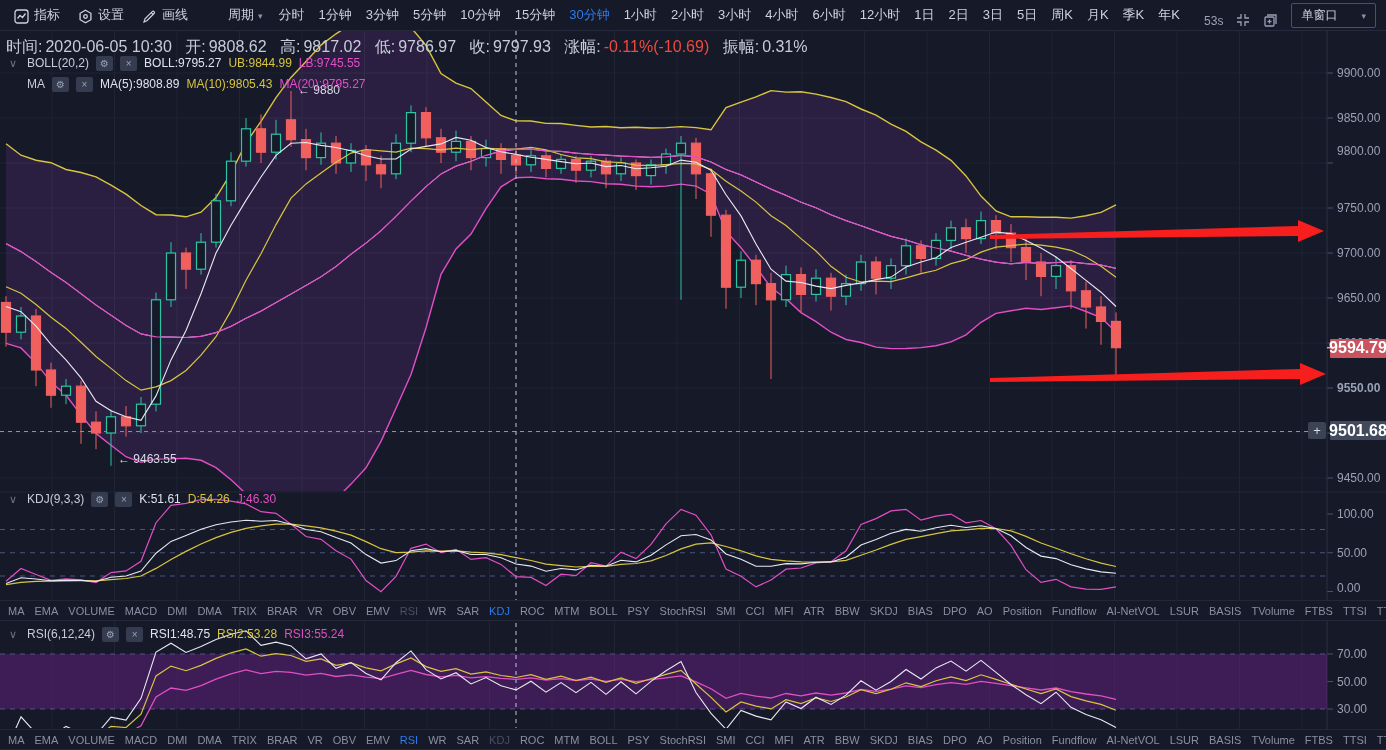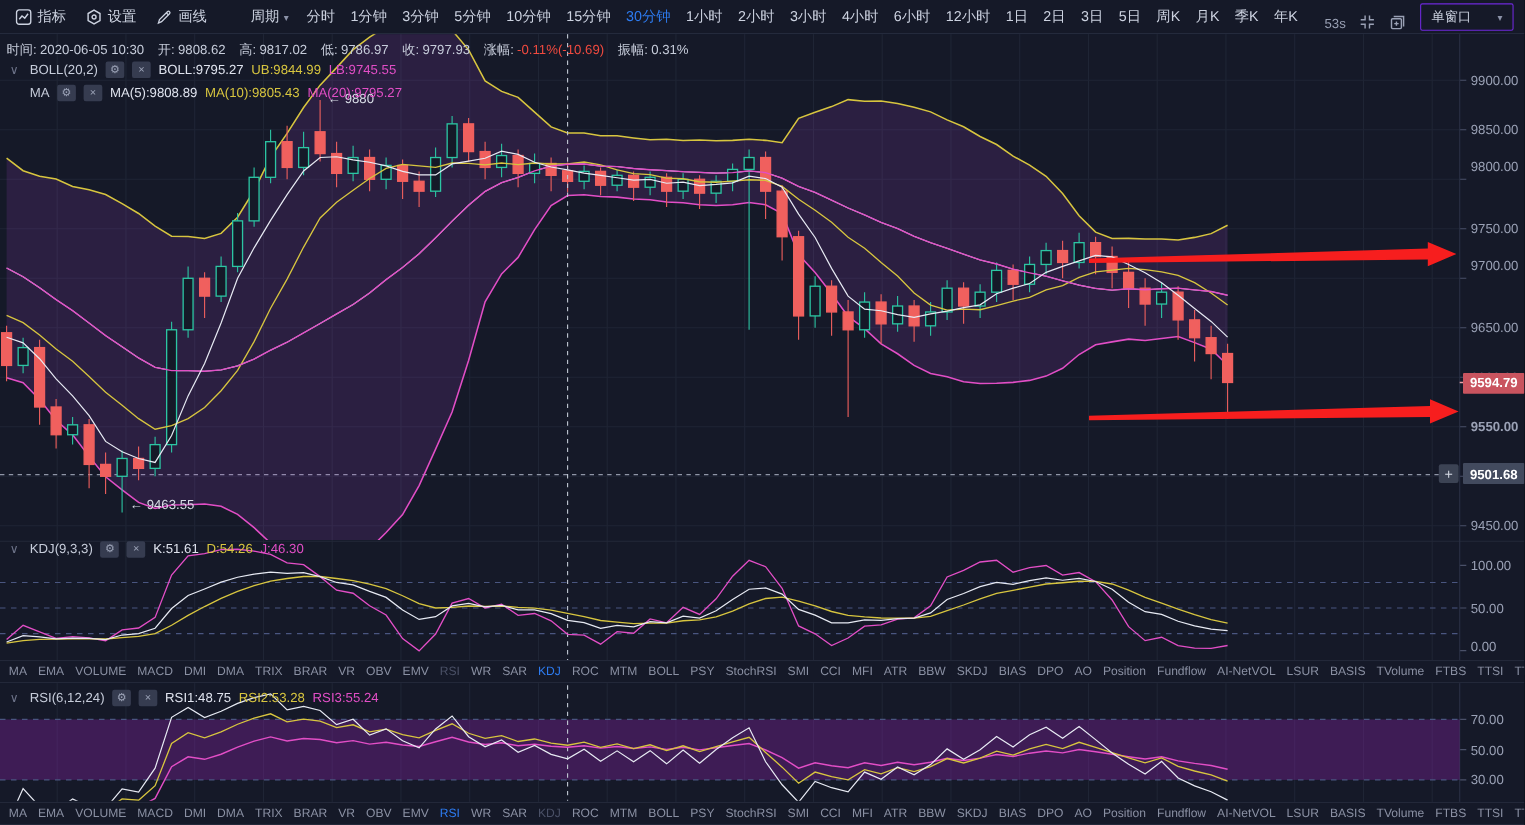--- a/index.html
+++ b/index.html
@@ -3,48 +3,48 @@
 <meta charset="utf-8">
 <style>
   html,body{margin:0;padding:0;background:#0d1018;}
   #app{position:relative;width:1386px;height:750px;background:#151928;overflow:hidden;
        font-family:"Liberation Sans","DejaVu Sans",sans-serif;-webkit-font-smoothing:antialiased;}
   #chart-svg{position:absolute;left:0;top:0;}
   
   .toolbar{position:absolute;left:0;top:0;width:1386px;height:30px;background:#151928;
            border-bottom:1px solid #242a3c;display:flex;align-items:center;font-size:13px;color:#ccd2e0;z-index:10;}
   .tools{display:flex;align-items:center;gap:18px;padding-left:14px;}
-  .tool{display:flex;align-items:center;gap:5px;cursor:pointer;}
+  .tool{display:flex;align-items:flex-end;gap:5px;cursor:pointer;}
   .tool svg{display:block;}
   .period{display:flex;align-items:center;gap:4px;margin-left:40px;cursor:pointer;}
   .caret{font-size:9px;color:#8b92a8;transform:translateY(1px);}
   .intervals{display:flex;align-items:center;gap:14px;margin-left:16px;}
   .interval{cursor:pointer;color:#ccd2e0;}
   .interval.active{color:#2d7bf0;}
   .toolbar-right{margin-left:auto;display:flex;align-items:flex-end;gap:12px;padding-right:10px;}
   .countdown{color:#9aa1b5;font-size:12px;}
   .win-btn{display:flex;align-items:center;gap:24px;background:transparent;border:1px solid #6d28d9;
            border-radius:2px;color:#ccd2e0;font-size:12px;padding:3px 9px;cursor:pointer;
            font-family:inherit;}
   .icon-btn{cursor:pointer;display:flex;align-items:center;}
   
-  .ohlc{position:absolute;left:6px;top:37px;font-size:12px;color:#c6ccda;z-index:9;white-space:nowrap;}
+  .ohlc{position:absolute;left:6px;top:37px;font-size:16px;color:#c6ccda;z-index:9;white-space:nowrap;}
   .ohlc span{margin-right:3px;}
   .ohlc .grp{margin-right:9px;}
   .ohlc .neg{color:#f04a3f;}
   
   .ind-header{position:absolute;display:flex;align-items:center;gap:7px;font-size:12px;color:#c6ccda;z-index:9;height:16px;}
   .chev{color:#6d7389;font-size:11px;cursor:pointer;width:14px;text-align:center;}
   .ind-name{color:#c6ccda;}
   .mini-btn{width:17px;height:15px;background:#363c50;border-radius:2px;color:#9aa1b5;font-size:10px;
             display:inline-flex;align-items:center;justify-content:center;cursor:pointer;}
   .v-white{color:#dfe3ee;}  .v-yellow{color:#d7c53f;}  .v-magenta{color:#e24ec6;}
   
   .axis-tick{position:absolute;left:1337px;width:48px;font-size:12px;color:#9aa1b5;z-index:8;}
-  .axis-box{position:absolute;left:1330px;width:56px;height:19px;font-size:12px;font-weight:bold;color:#fff;
+  .axis-box{position:absolute;left:1330px;width:56px;height:19px;font-size:16px;font-weight:bold;color:#fff;
             display:flex;align-items:center;justify-content:center;z-index:9;border-radius:1px;}
   .axis-box.red{background:#c9545f;}
   .axis-box.grey{background:#424a5e;}
   .plus-box{position:absolute;left:1308px;top:422px;width:18px;height:17px;background:#3c4354;border-radius:2px;
             color:#d7dbe6;font-size:13px;display:flex;align-items:center;justify-content:center;z-index:9;cursor:pointer;}
   
   .tabrow{position:absolute;left:0;width:1386px;height:21px;background:#151928;border-top:1px solid #232839;
           border-bottom:1px solid #232839;display:flex;align-items:center;gap:10px;padding-left:8px;
           font-size:11px;color:#8a90a3;z-index:9;overflow:hidden;box-sizing:border-box;}
   .tab{cursor:pointer;white-space:nowrap;}
@@ -430,21 +430,21 @@
     <span class="v-white">RSI1:48.75</span>
     <span class="v-yellow">RSI2:53.28</span>
     <span class="v-magenta">RSI3:55.24</span>
   </div>
 
   <div id="axis-labels">
       <div class="axis-tick" style="top: 66px;">9900.00</div>
       <div class="axis-tick" style="top: 111px;">9850.00</div>
       <div class="axis-tick" style="top: 144px;">9800.00</div>
       <div class="axis-tick" style="top: 201px;">9750.00</div>
-      <div class="axis-tick" style="top: 234px;">9700.00</div>
+      <div class="axis-tick" style="top: 246px;">9700.00</div>
       <div class="axis-tick" style="top: 291px;">9650.00</div>
       <div class="axis-tick" style="top: 336px;">9600.00</div>
       <div class="axis-tick" style="top: 381px; font-weight: bold;">9550.00</div>
       <div class="axis-tick" style="top: 426px;">9500.00</div>
       <div class="axis-tick" style="top: 471px;">9450.00</div>
       <div class="axis-tick" style="top: 507px;">100.00</div>
       <div class="axis-tick" style="top: 545.75px;">50.00</div>
       <div class="axis-tick" style="top: 581px;">0.00</div>
       <div class="axis-tick" style="top: 647px;">70.00</div>
       <div class="axis-tick" style="top: 674.5px;">50.00</div>

